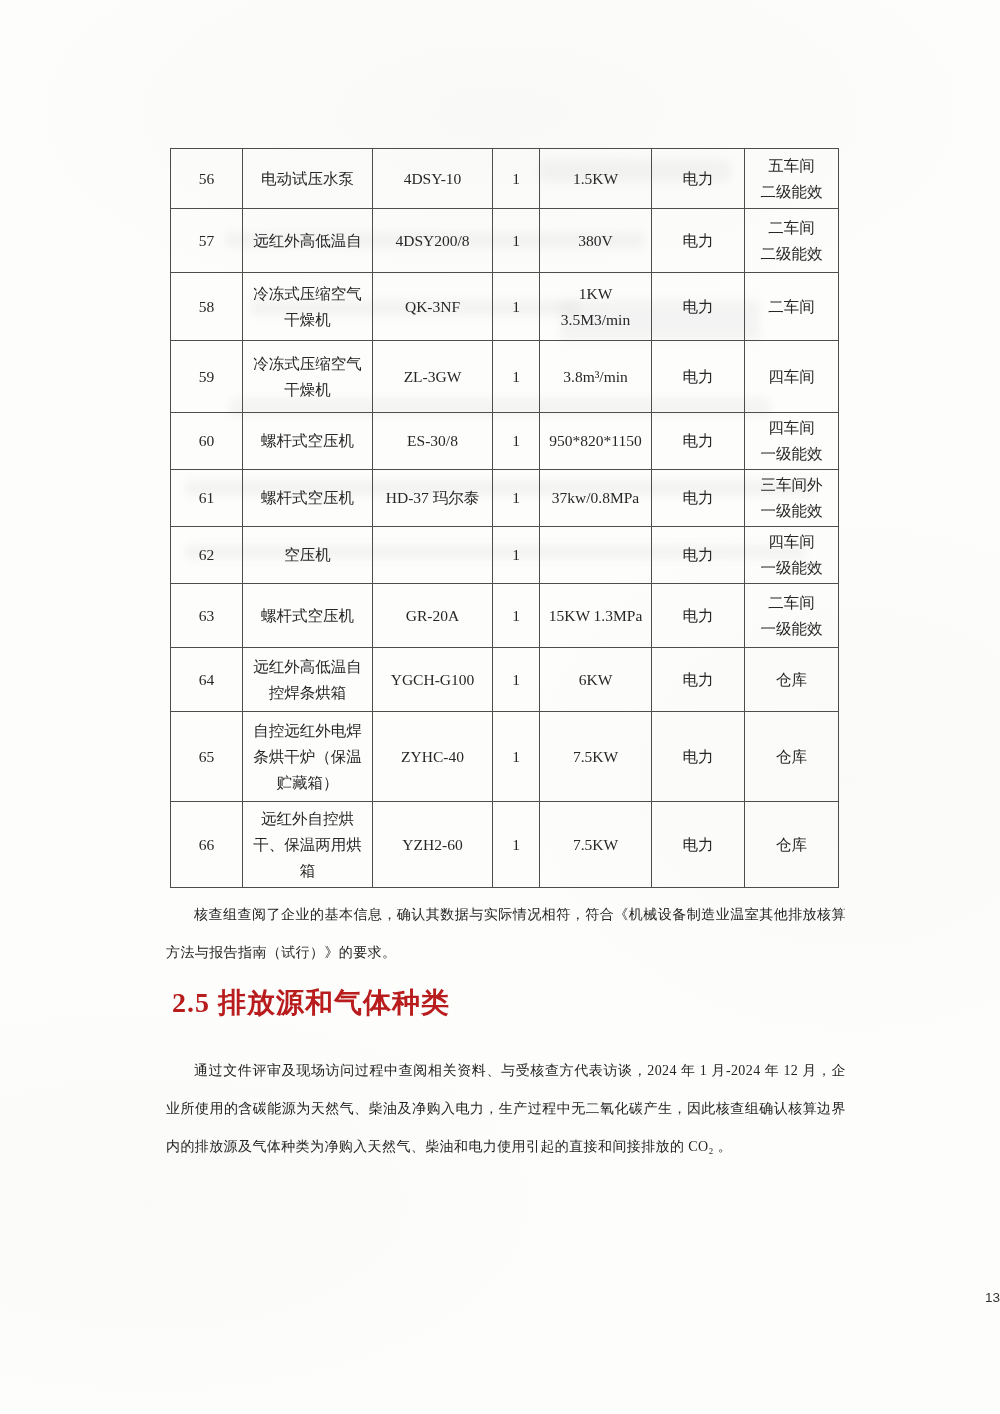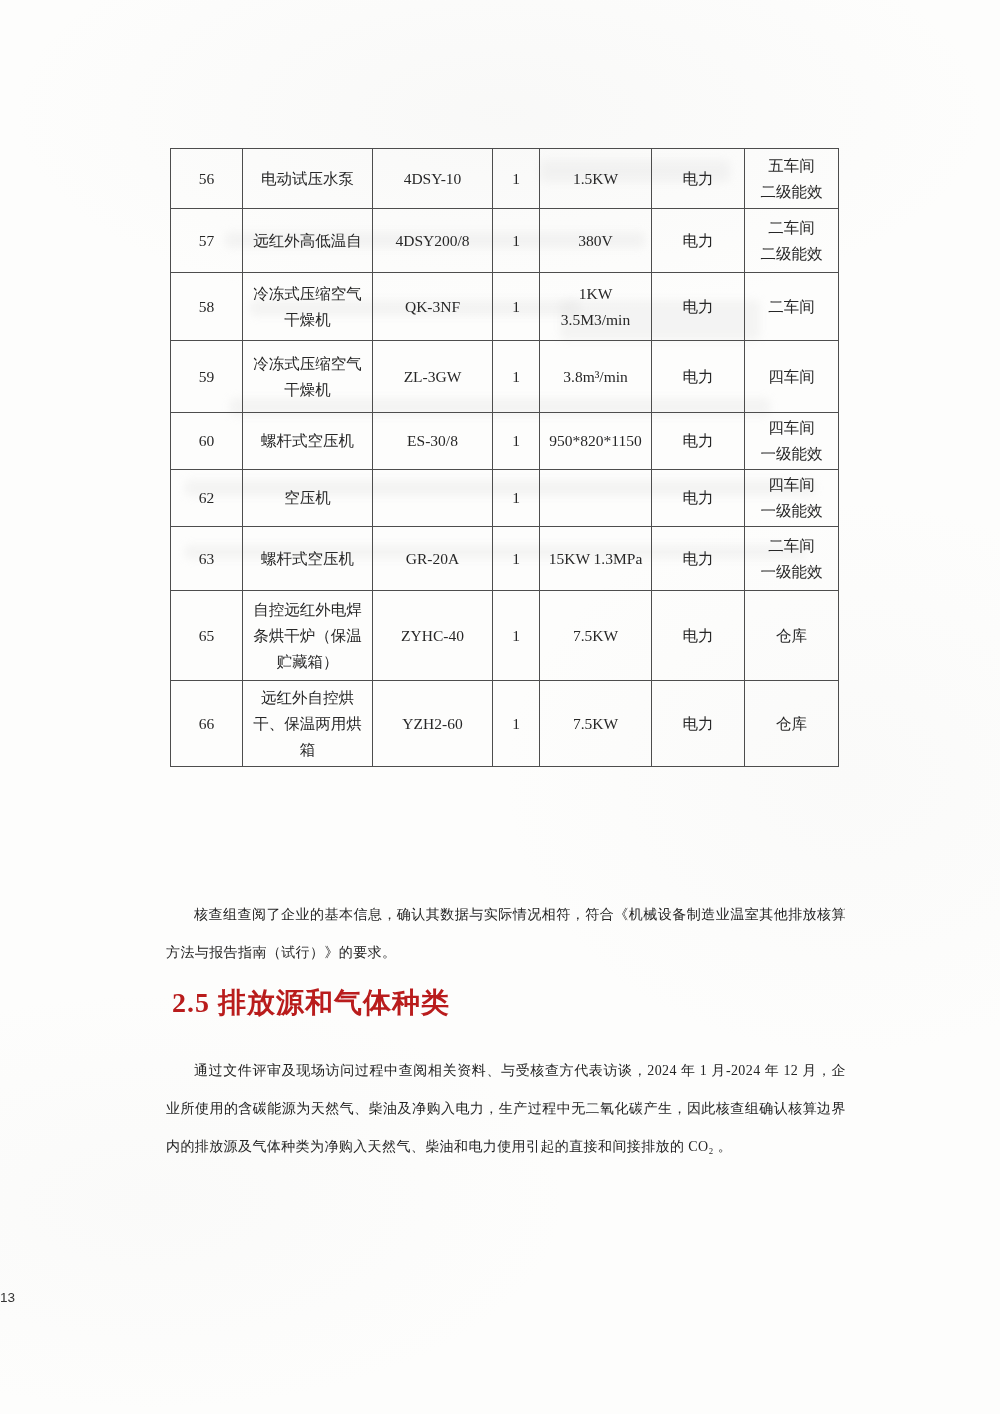--- a/index.html
+++ b/index.html
@@ -69,21 +69,21 @@
     left: 172px; top: 984px;
     font-size: 28px;
     font-weight: bold;
     color: #b91c1c;
     letter-spacing: 1px;
     font-family: "Liberation Serif", "DejaVu Serif", serif;
   }
   .page-number {
     position: absolute;
     left: 0; top: 1290px; width: 1000px;
-    text-align: left;
+    text-align: right;
     font-size: 13.5px;
     color: #333;
     font-family: "Liberation Sans", "DejaVu Sans", sans-serif;
   }
 </style>
 </head>
 <body>
 
 <div class="scan-texture"></div>
 
@@ -149,39 +149,59 @@
     <tr class="h56">
       <td>60</td>
       <td>螺杆式空压机</td>
       <td>ES-30/8</td>
       <td>1</td>
       <td>950*820*1150</td>
       <td>电力</td>
       <td>四车间
 一级能效</td>
     </tr>
+    <tr class="h54">
+      <td>61</td>
+      <td>螺杆式空压机</td>
+      <td>HD-37 玛尔泰</td>
+      <td>1</td>
+      <td>37kw/0.8MPa</td>
+      <td>电力</td>
+      <td>三车间外
+一级能效</td>
+    </tr>
     <tr class="h56">
       <td>62</td>
       <td>空压机</td>
       <td></td>
       <td>1</td>
       <td></td>
       <td>电力</td>
       <td>四车间
 一级能效</td>
     </tr>
     <tr class="h64">
       <td>63</td>
       <td>螺杆式空压机</td>
       <td>GR-20A</td>
       <td>1</td>
       <td>15KW 1.3MPa</td>
       <td>电力</td>
       <td>二车间
 一级能效</td>
+    </tr>
+    <tr class="h64">
+      <td>64</td>
+      <td>远红外高低温自
+控焊条烘箱</td>
+      <td>YGCH-G100</td>
+      <td>1</td>
+      <td>6KW</td>
+      <td>电力</td>
+      <td>仓库</td>
     </tr>
     <tr class="h90">
       <td>65</td>
       <td>自控远红外电焊
 条烘干炉（保温
 贮藏箱）</td>
       <td>ZYHC-40</td>
       <td>1</td>
       <td>7.5KW</td>
       <td>电力</td>

